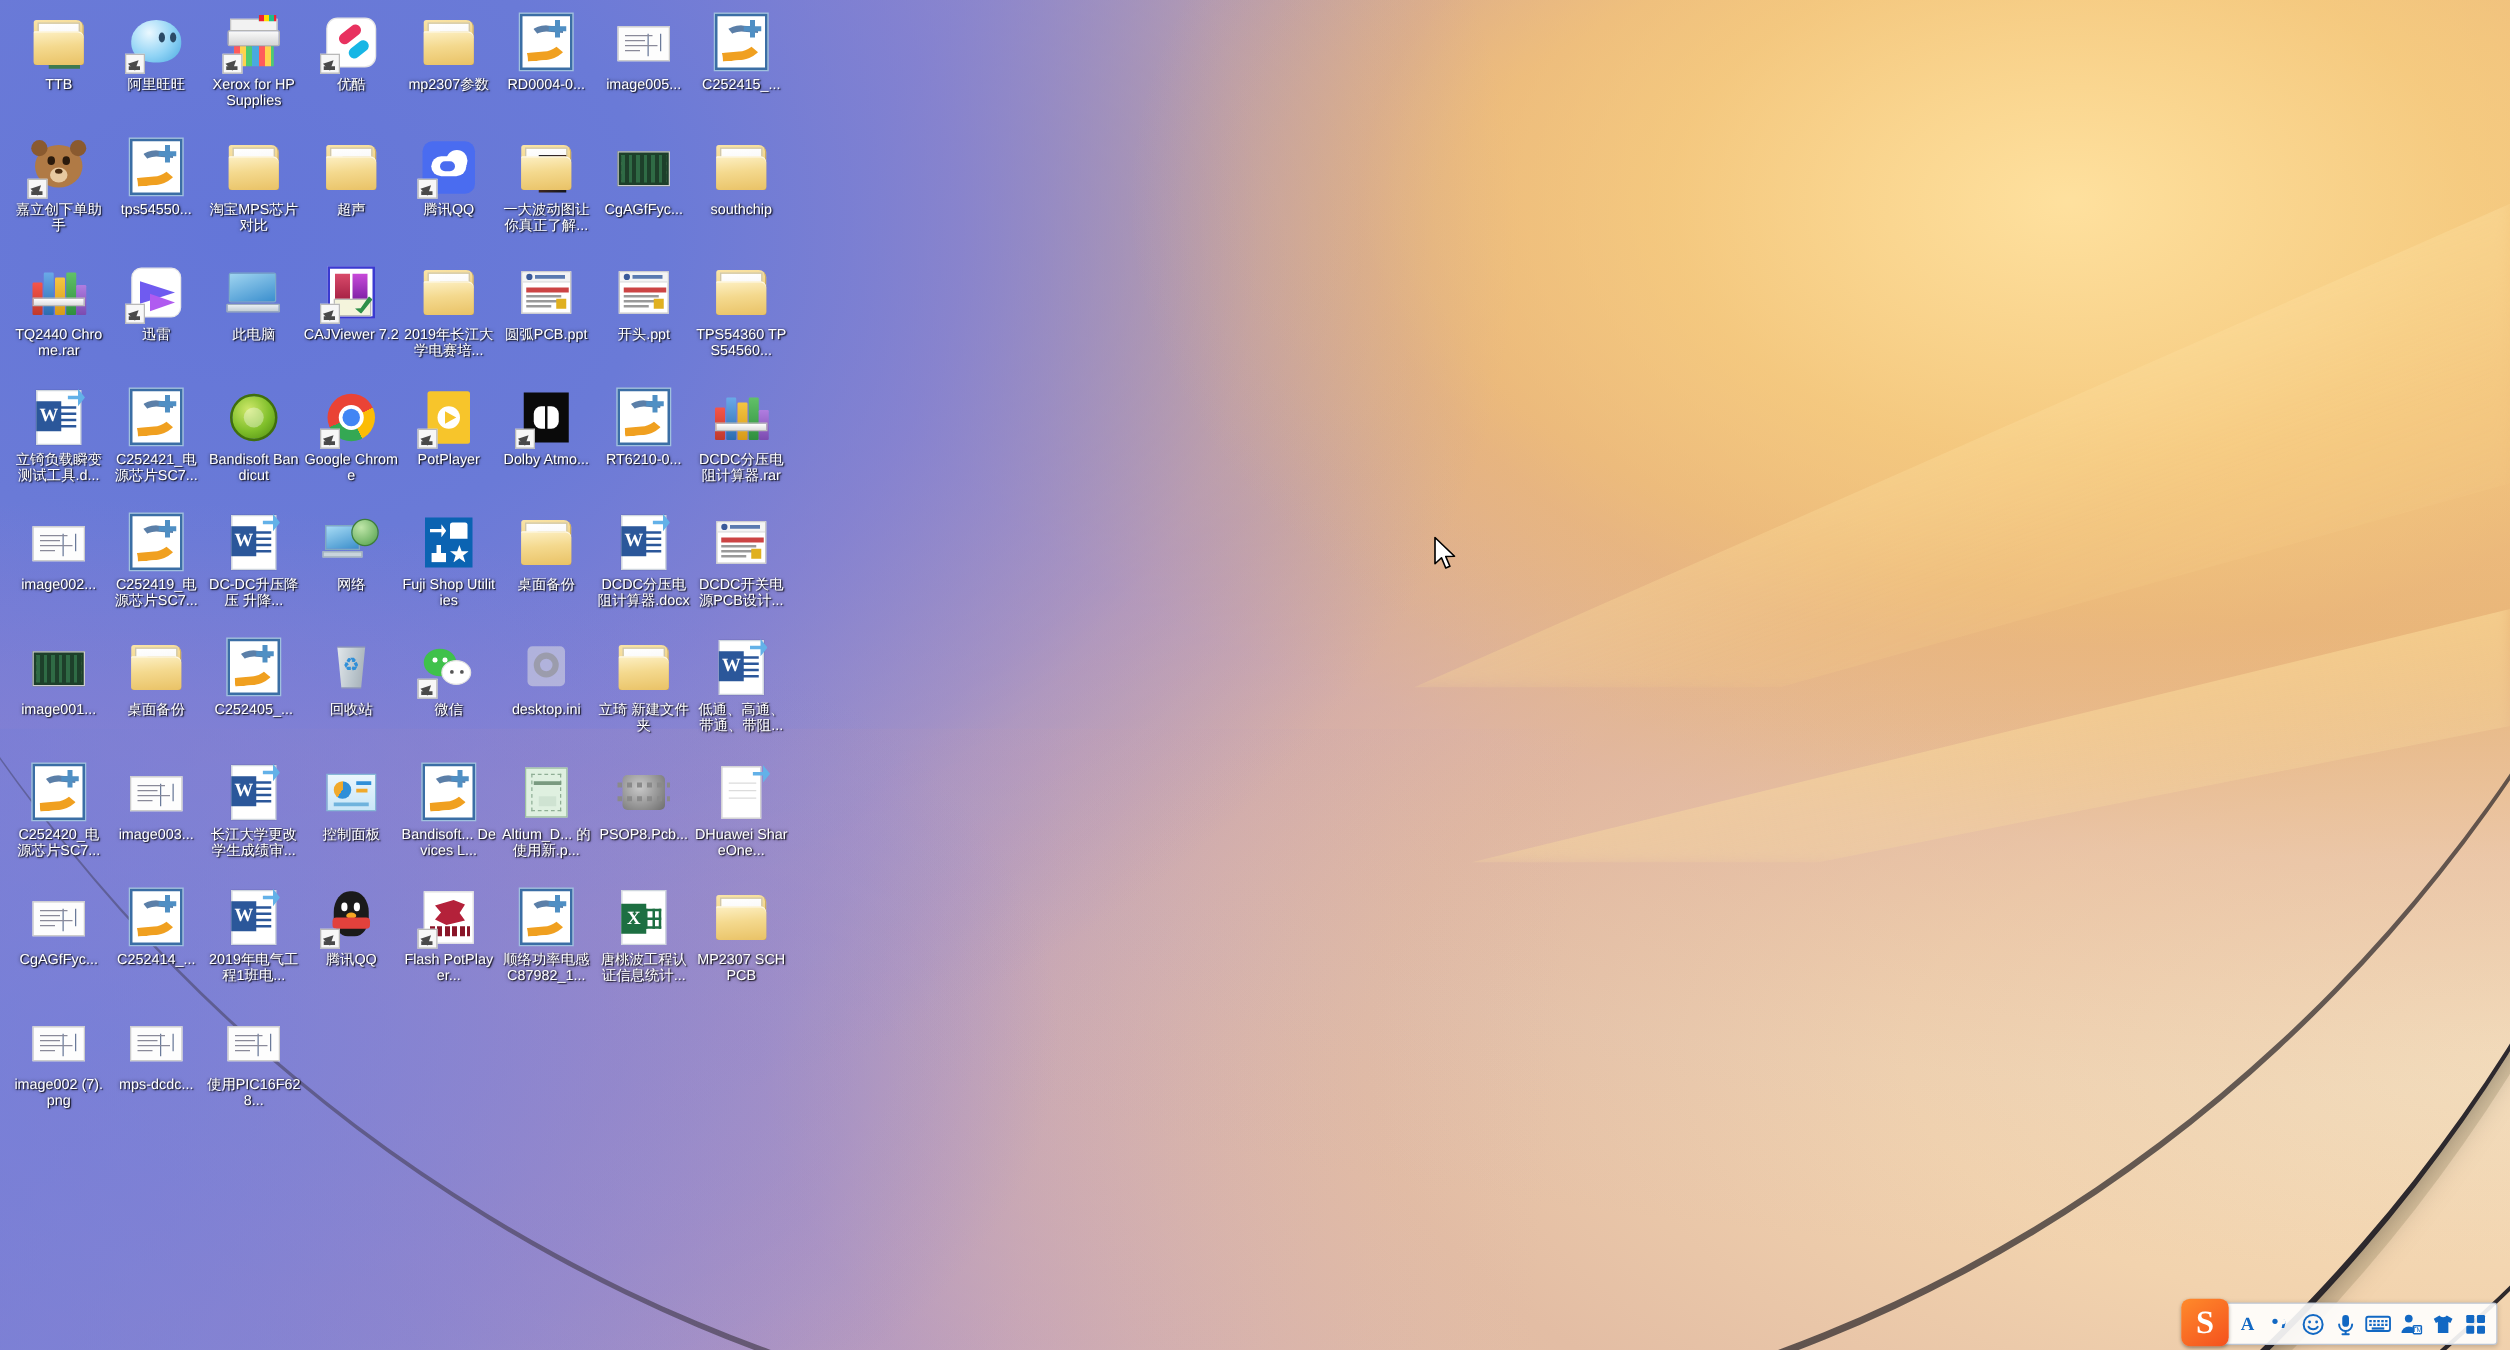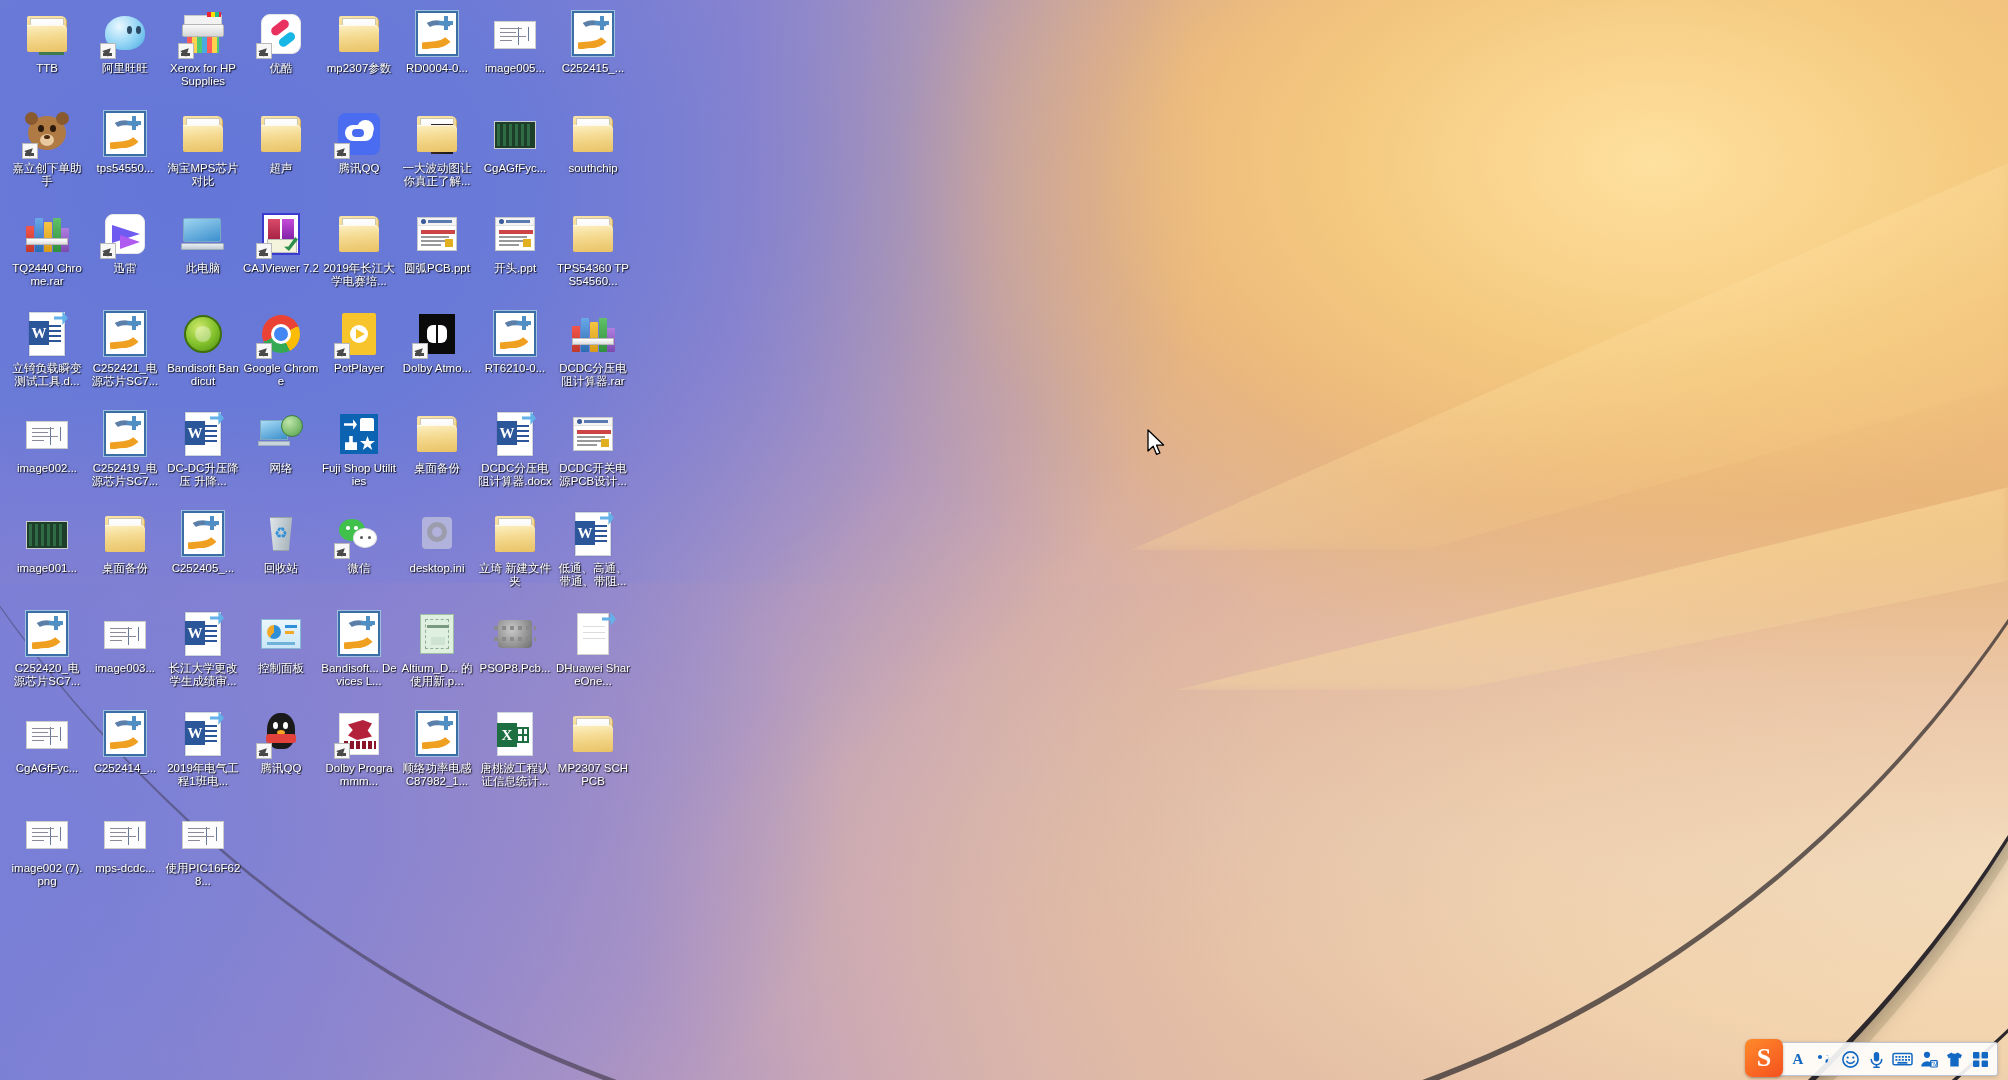--- a/index.html
+++ b/index.html
@@ -992,21 +992,21 @@
       <div class="icon-label">腾讯QQ</div>
     </div>
     <div class="icon-cell" title="Flash Programmm...">
       <div class="icon-art">
         <div style="position:absolute;left:4px;top:3px;width:40px;height:42px;background:#fff;border:1px solid #e0e0e0">
           <div style="position:absolute;left:8px;top:6px;width:24px;height:20px;background:#b4213a;clip-path:polygon(0 22%,62% 0,100% 18%,82% 52%,100% 82%,38% 100%,0 78%,20% 50%)"></div>
           <div style="position:absolute;left:4px;bottom:5px;width:32px;height:8px;background:repeating-linear-gradient(90deg,#8a1528 0 4px,#fff 4px 6px)"></div>
         </div>
         <div class="shortcut"></div>
       </div>
-      <div class="icon-label">Dolby Programmm...</div>
+      <div class="icon-label">Flash PotPlayer...</div>
     </div>
     <div class="icon-cell" title="顺络功率电感C87982_1...">
       <div class="icon-art">
         <div class="ad-icon">
           <div class="swoosh2"></div>
           <div class="swoosh"></div>
           <div class="cross"></div>
         </div>
       </div>
       <div class="icon-label">顺络功率电感C87982_1...</div>

